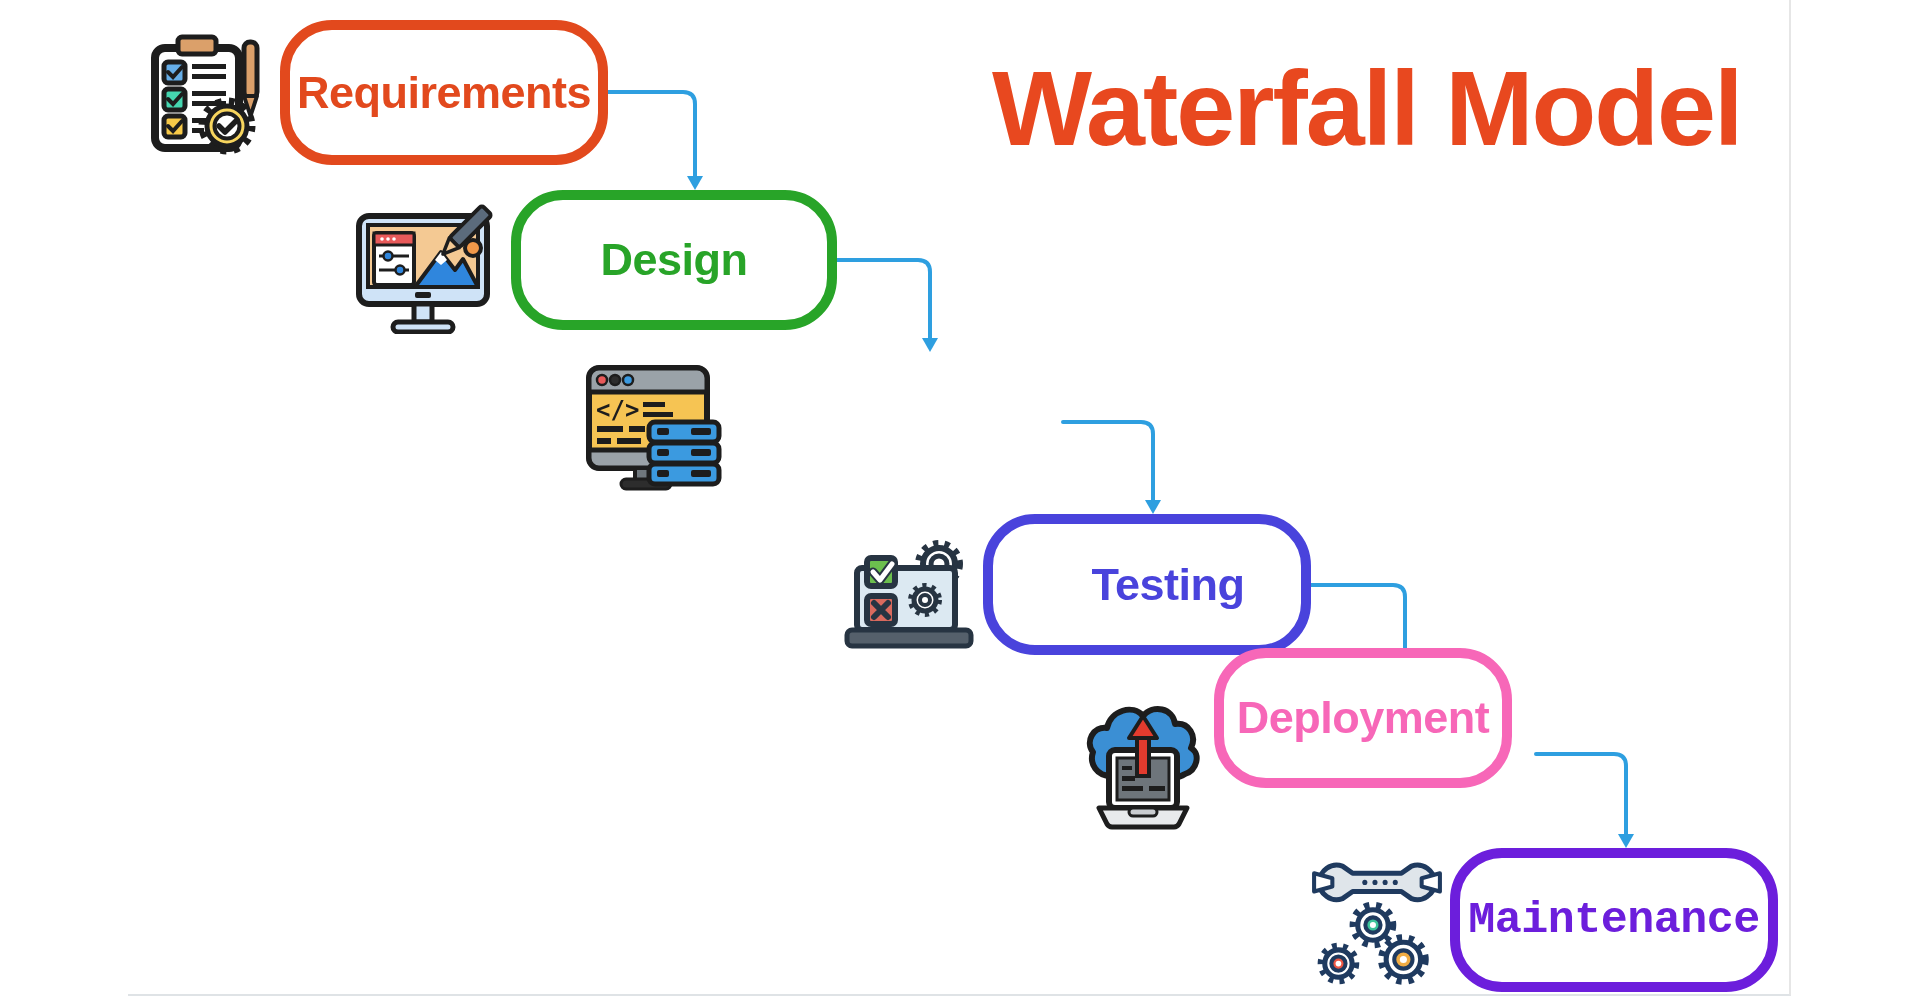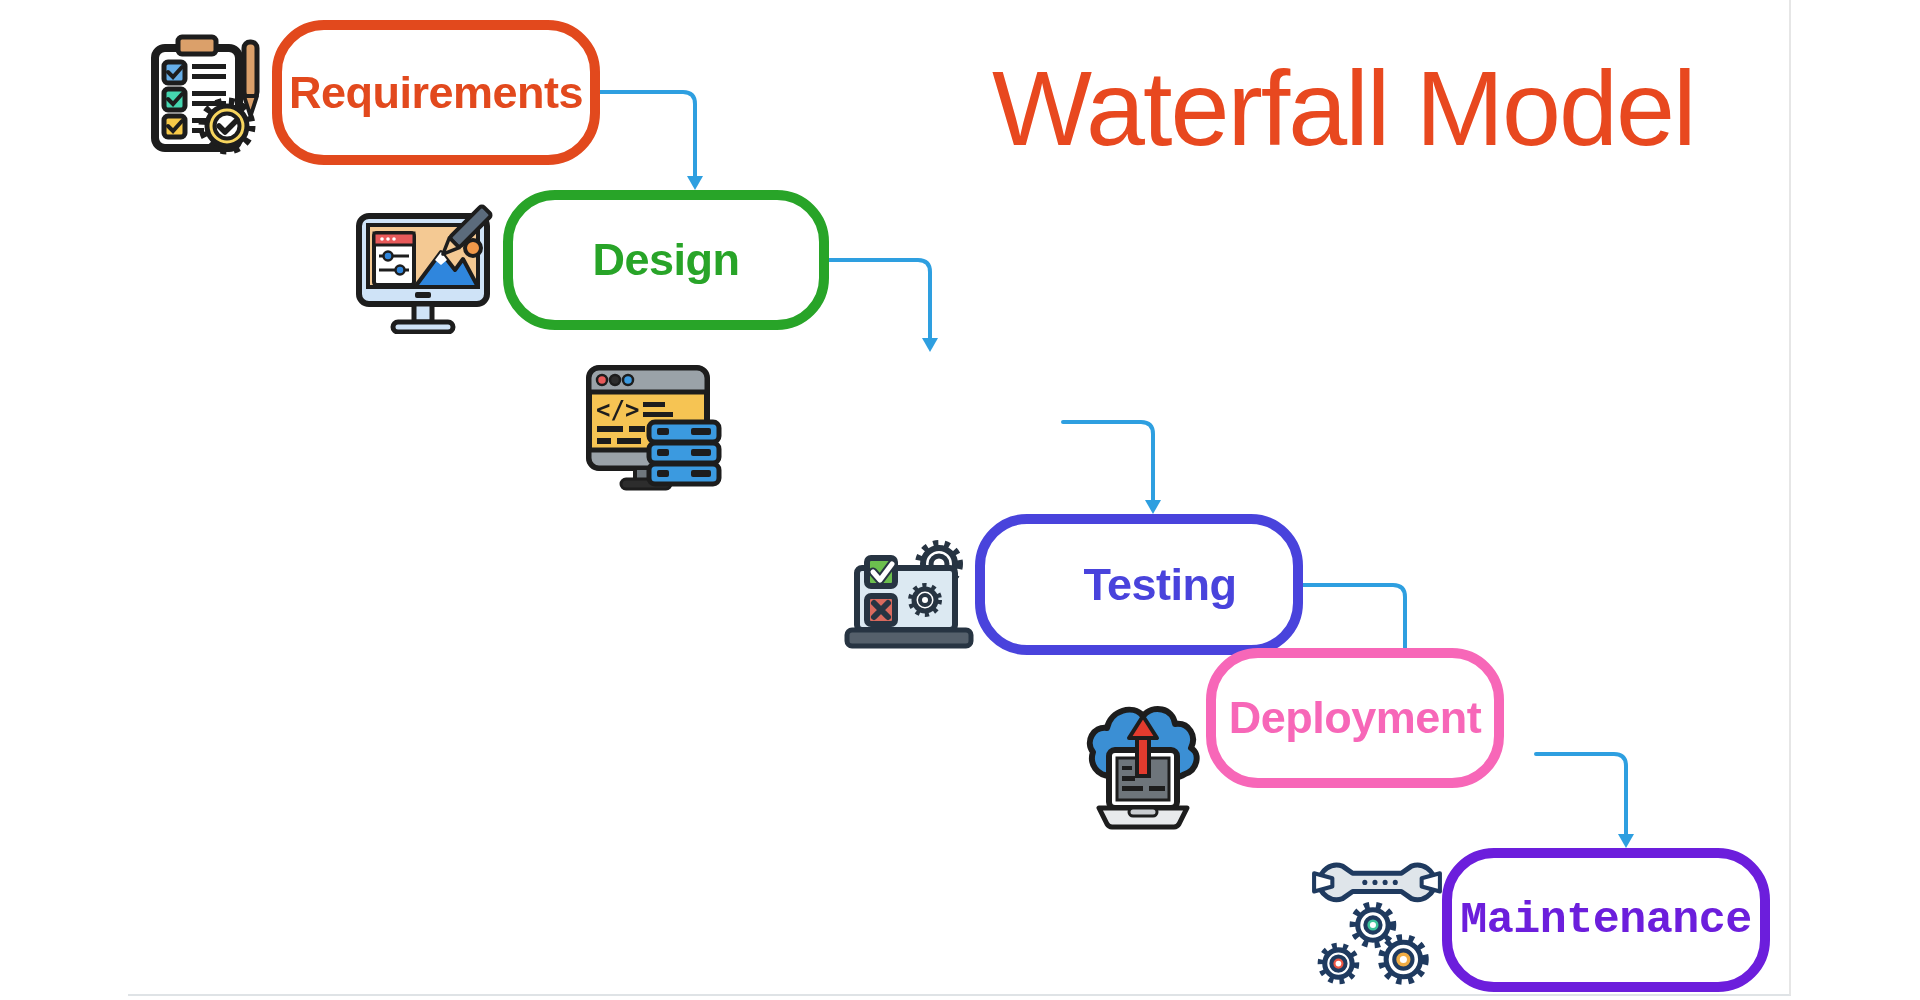--- a/index.html
+++ b/index.html
@@ -2,24 +2,24 @@
 <html><head>
 <meta charset="utf-8">
 <style>
   * { margin:0; padding:0; box-sizing:border-box; }
   html,body { width:1920px; height:1000px; background:#ffffff; overflow:hidden;
               font-family:"Liberation Sans","DejaVu Sans",sans-serif; }
   .canvas { position:absolute; left:0; top:0; width:1920px; height:1000px; background:#ffffff; }
   .canvas-frame { position:absolute; left:128px; top:0; width:1663px; height:996px;
                   border-right:2px solid #e6e6e6; border-bottom:2px solid #dfe3e6; pointer-events:none; }
   .title { position:absolute; left:992px; top:48px; width:790px;
-           font-size:106px; font-weight:normal; letter-spacing:-2px; white-space:nowrap; }
+           font-size:106px; font-weight:bold; letter-spacing:-2px; white-space:nowrap; }
   .stage-box { position:absolute; border:10px solid var(--c); color:var(--c); background:#ffffff;
                border-radius:52px; display:flex; align-items:center; justify-content:center;
-               font-weight:bold; font-size:45px; letter-spacing:-0.5px; white-space:nowrap; z-index:2; }
+               font-weight:bold; font-size:45px; letter-spacing:-0.5px; white-space:nowrap; z-index:2;margin-left:8px; }
   .sb0 { left:272px; top:20px;  width:328px; height:145px; }
   .sb1 { left:503px; top:190px; width:326px; height:140px; }
   .sb2 { left:728px; top:352px; width:335px; height:140px; }
   .sb3 { left:975px; top:514px; width:328px; height:141px;padding-left:42px; }
   .sb4 { left:1206px; top:648px; width:298px; height:140px; }
   .sb5 { left:1442px; top:848px; width:328px; height:144px;font-family:Liberation Mono, monospace; }
   .icon { position:absolute; z-index:3; }
   .ic0 { left:146px;  top:34px;  width:124px; height:122px; }
   .ic1 { left:354px;  top:204px; width:152px; height:130px; }
   .ic2 { left:584px;  top:364px; width:146px; height:128px; }

